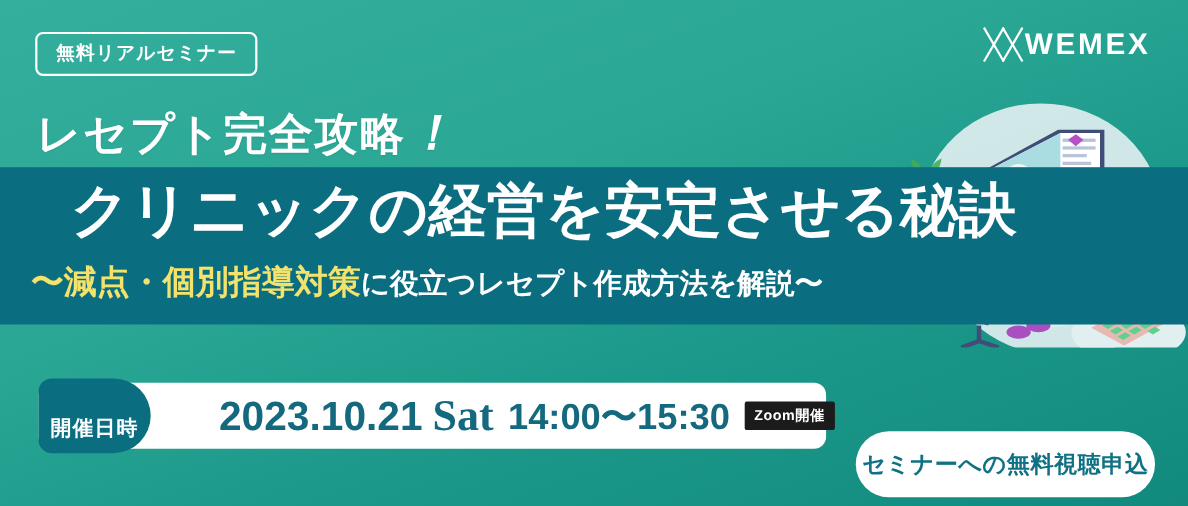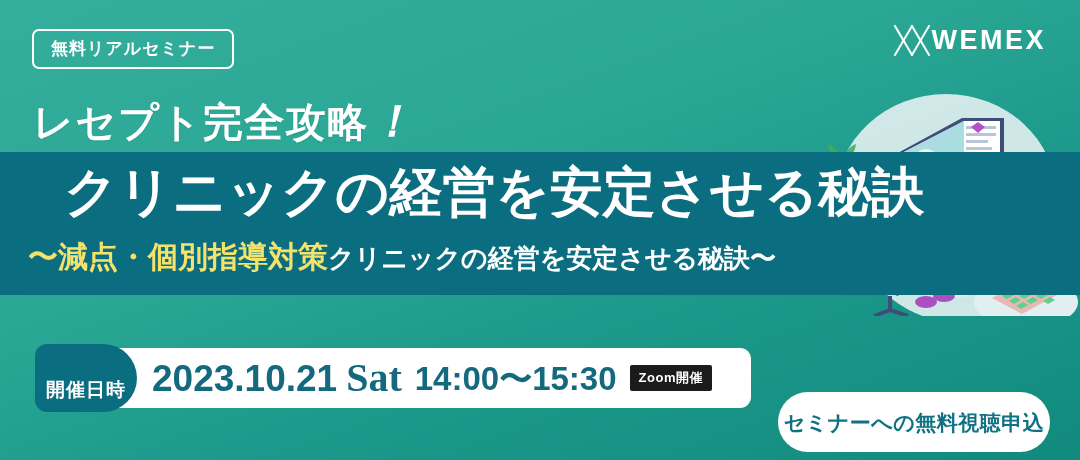--- a/index.html
+++ b/index.html
@@ -75,21 +75,21 @@
     display:flex;align-items:center;justify-content:center;
   }
   .date-pill span{
     color:#ffffff;font-size:19px;font-weight:bold;letter-spacing:1px;line-height:1;margin-top:22px;
   }
   .date-row{
     position:absolute;left:152px;top:348px;height:60px;
     display:flex;align-items:center;gap:13px;
   }
   .date-main{
-    color:#14697f;font-size:37px;font-weight:bold;letter-spacing:0px;line-height:1;
+    color:#14697f;font-size:37px;font-weight:bold;letter-spacing:0px;line-height:1;margin-left:47px;
   }
   .date-dow{
     color:#14697f;font-size:40px;font-weight:bold;letter-spacing:0px;line-height:1;
     margin-left:-4px;
     font-family:Liberation Serif, serif;
   }
   .date-time{
     color:#14697f;font-size:33px;font-weight:bold;letter-spacing:0px;line-height:1;
   }
   .zoom-tag{
@@ -246,21 +246,21 @@
   <div class="badge">
     <span>無料リアルセミナー</span>
   </div>
 
   <div class="headline">
     <span>レセプト完全攻略</span><span class="bang">！</span>
   </div>
 
   <div class="title">クリニックの経営を安定させる秘訣</div>
   <div class="subtitle">
-    <span class="hl">〜</span><span class="hl">減点・個別指導対策</span><span class="sm">クリニックの経営を安定させる秘訣〜</span>
+    <span class="hl">〜</span><span class="hl">減点・個別指導対策</span><span class="sm">に役立つレセプト作成方法を解説〜</span>
   </div>
 
   <div class="datebar"></div>
   <div class="date-pill">
     <span>開催日時</span>
   </div>
   <div class="date-row">
     <span class="date-main">2023.10.21</span>
     <span class="date-dow">Sat</span>
     <span class="date-time">14:00〜15:30</span>

